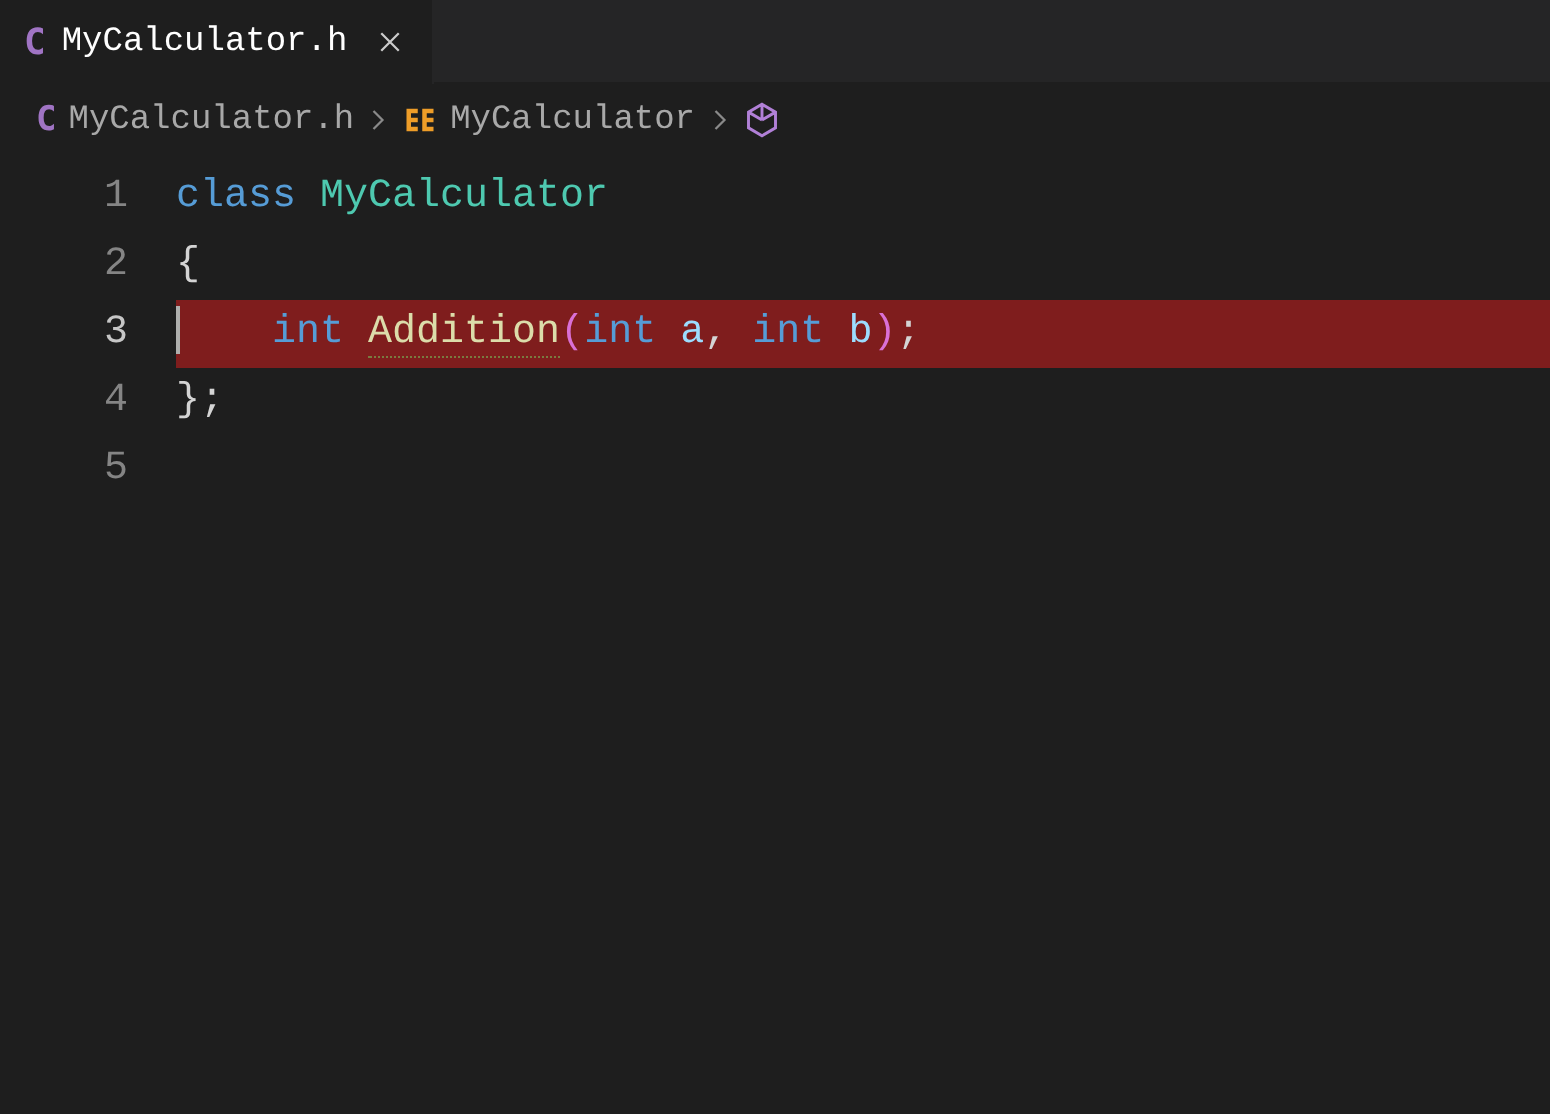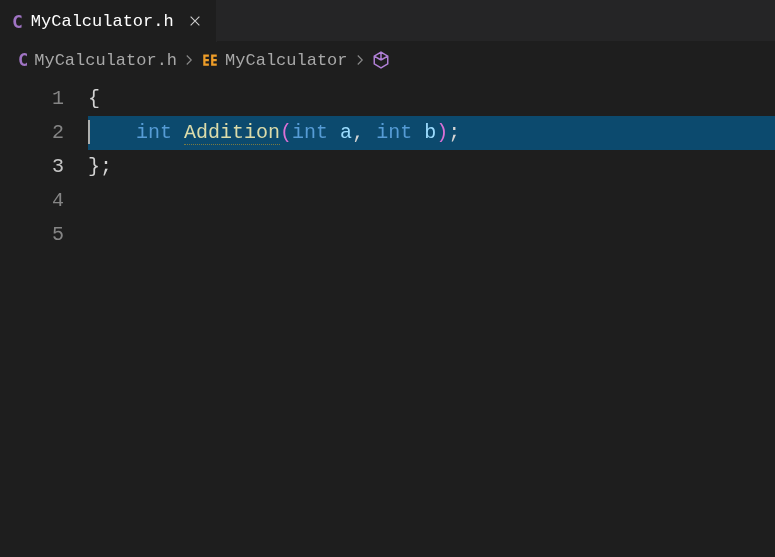--- a/index.html
+++ b/index.html
@@ -96,21 +96,21 @@
     .code {
       flex: 1;
     }
     .code-line {
       height: 34px;
       line-height: 34px;
       white-space: pre;
       position: relative;
     }
     .code-line.active {
-      background: #0c4a6e;
+      background: #7f1d1d;
     }
     .cursor {
       display: inline-block;
       width: 2px;
       height: 24px;
       background: #aeafad;
       vertical-align: middle;
       margin-right: -2px;
       position: relative;
       top: -1px;
@@ -169,18 +169,19 @@
 
 <div class="editor">
   <div class="gutter">
     <div class="ln">1</div>
     <div class="ln">2</div>
     <div class="ln active">3</div>
     <div class="ln">4</div>
     <div class="ln">5</div>
   </div>
   <div class="code">
+    <div class="code-line"><span class="kw">class</span> <span class="type">MyCalculator</span></div>
     <div class="code-line"><span class="punct">{</span></div>
     <div class="code-line active"><span class="cursor"></span><span>    </span><span class="kw">int</span> <span class="fn underline-hint">Addition</span><span class="brace">(</span><span class="kw">int</span> <span class="param">a</span><span class="punct">,</span> <span class="kw">int</span> <span class="param">b</span><span class="brace">)</span><span class="punct">;</span></div>
     <div class="code-line"><span class="punct">}</span><span class="punct">;</span></div>
     <div class="code-line"></div>
   </div>
 </div>
 
 </body></html>

